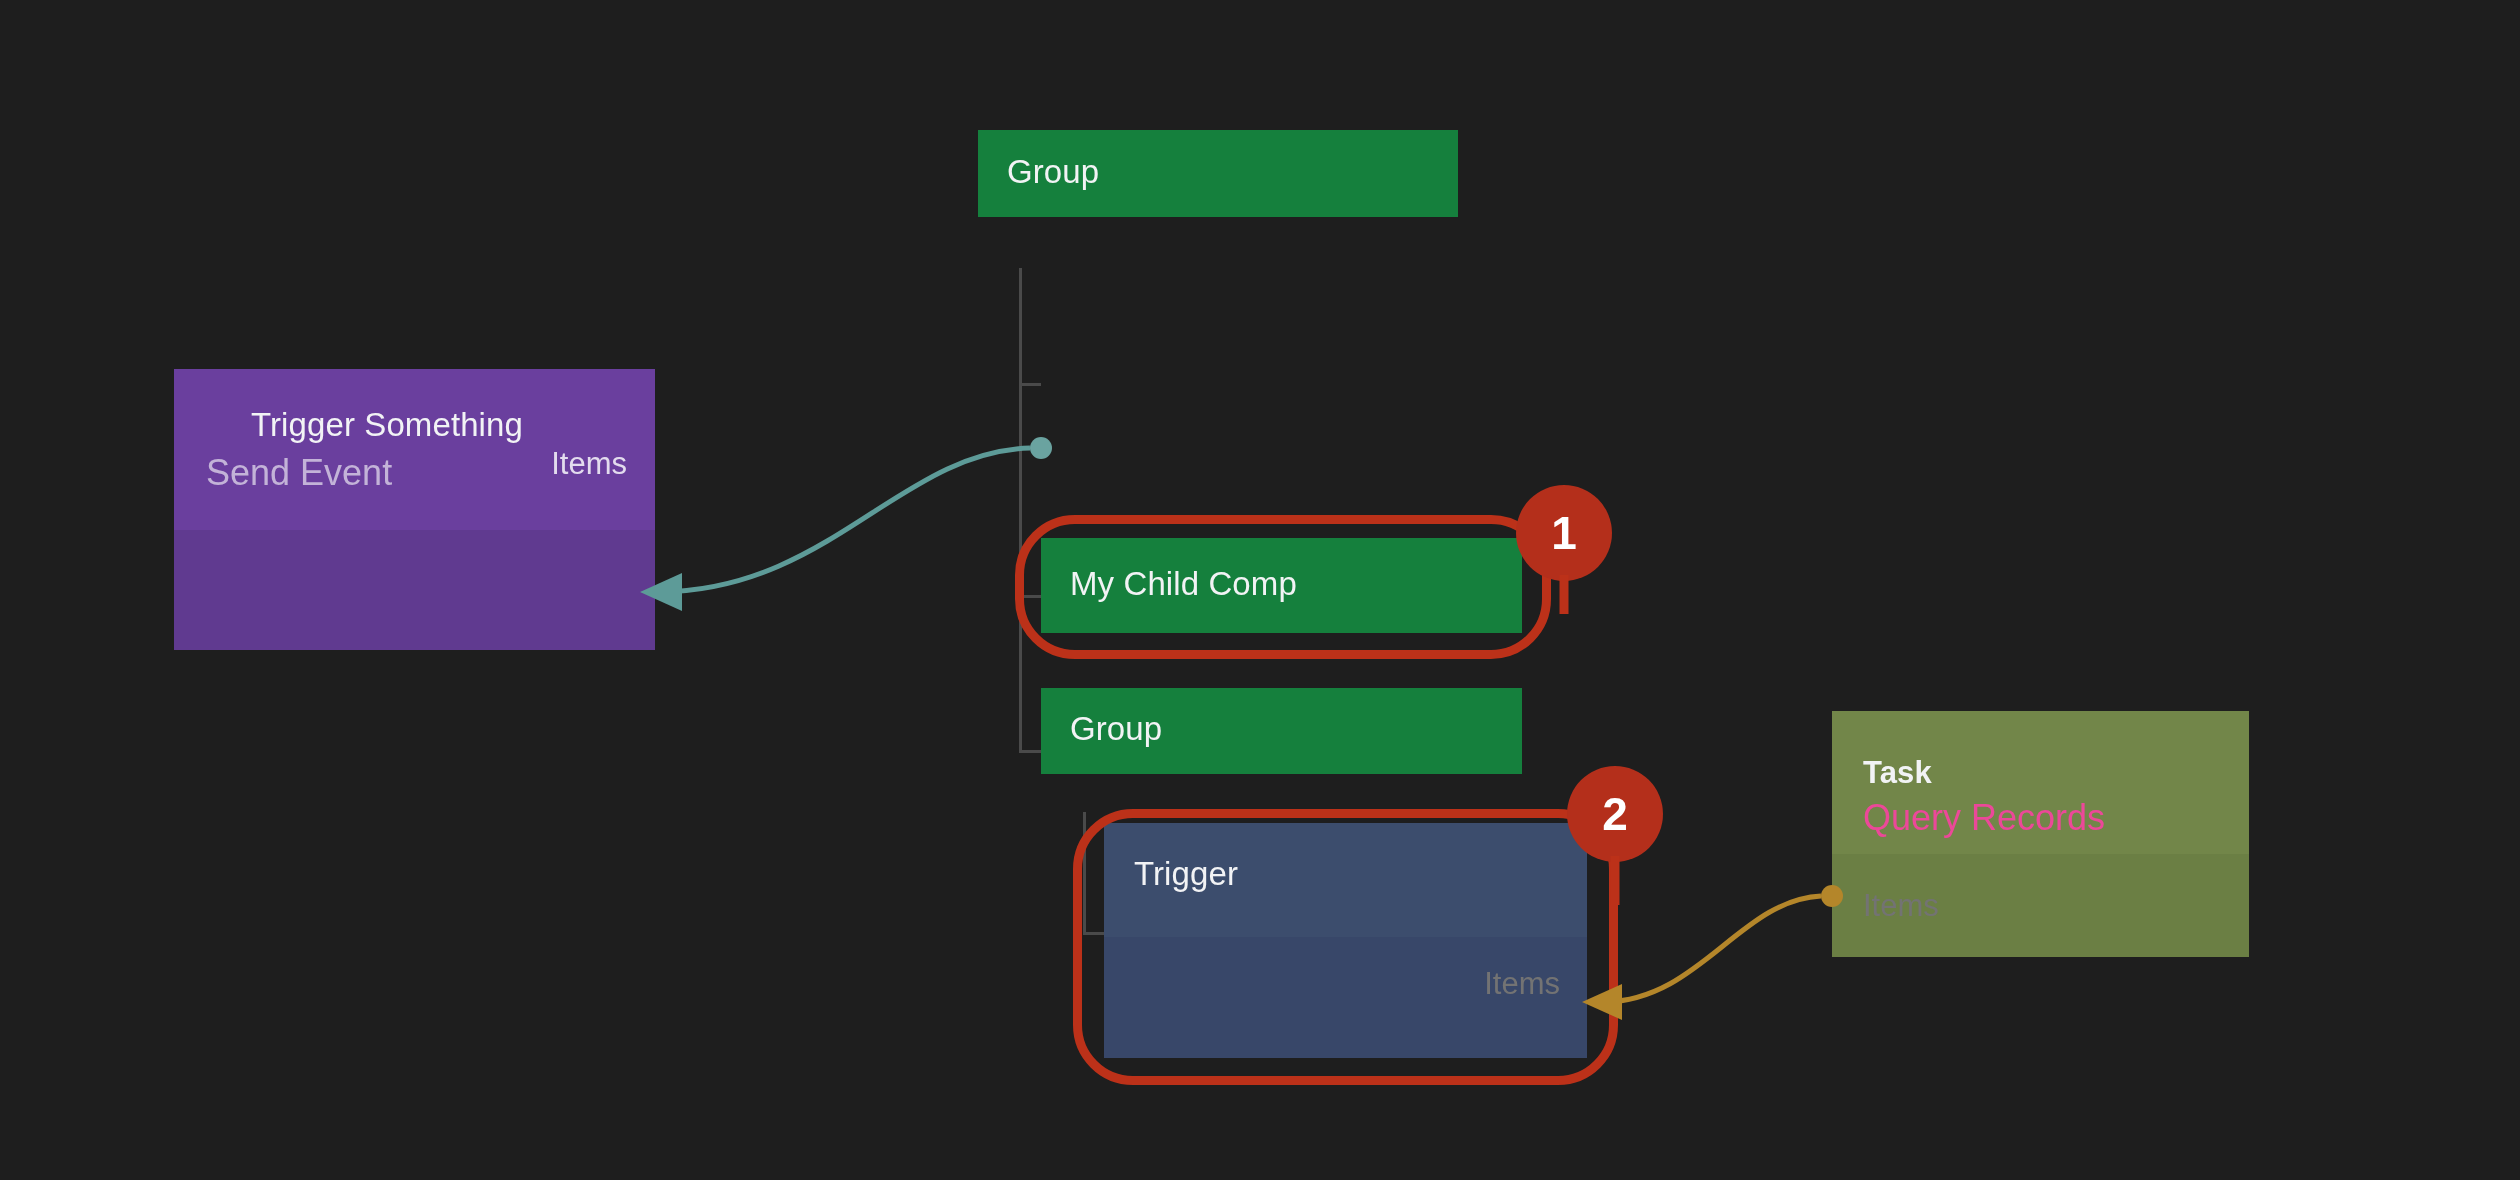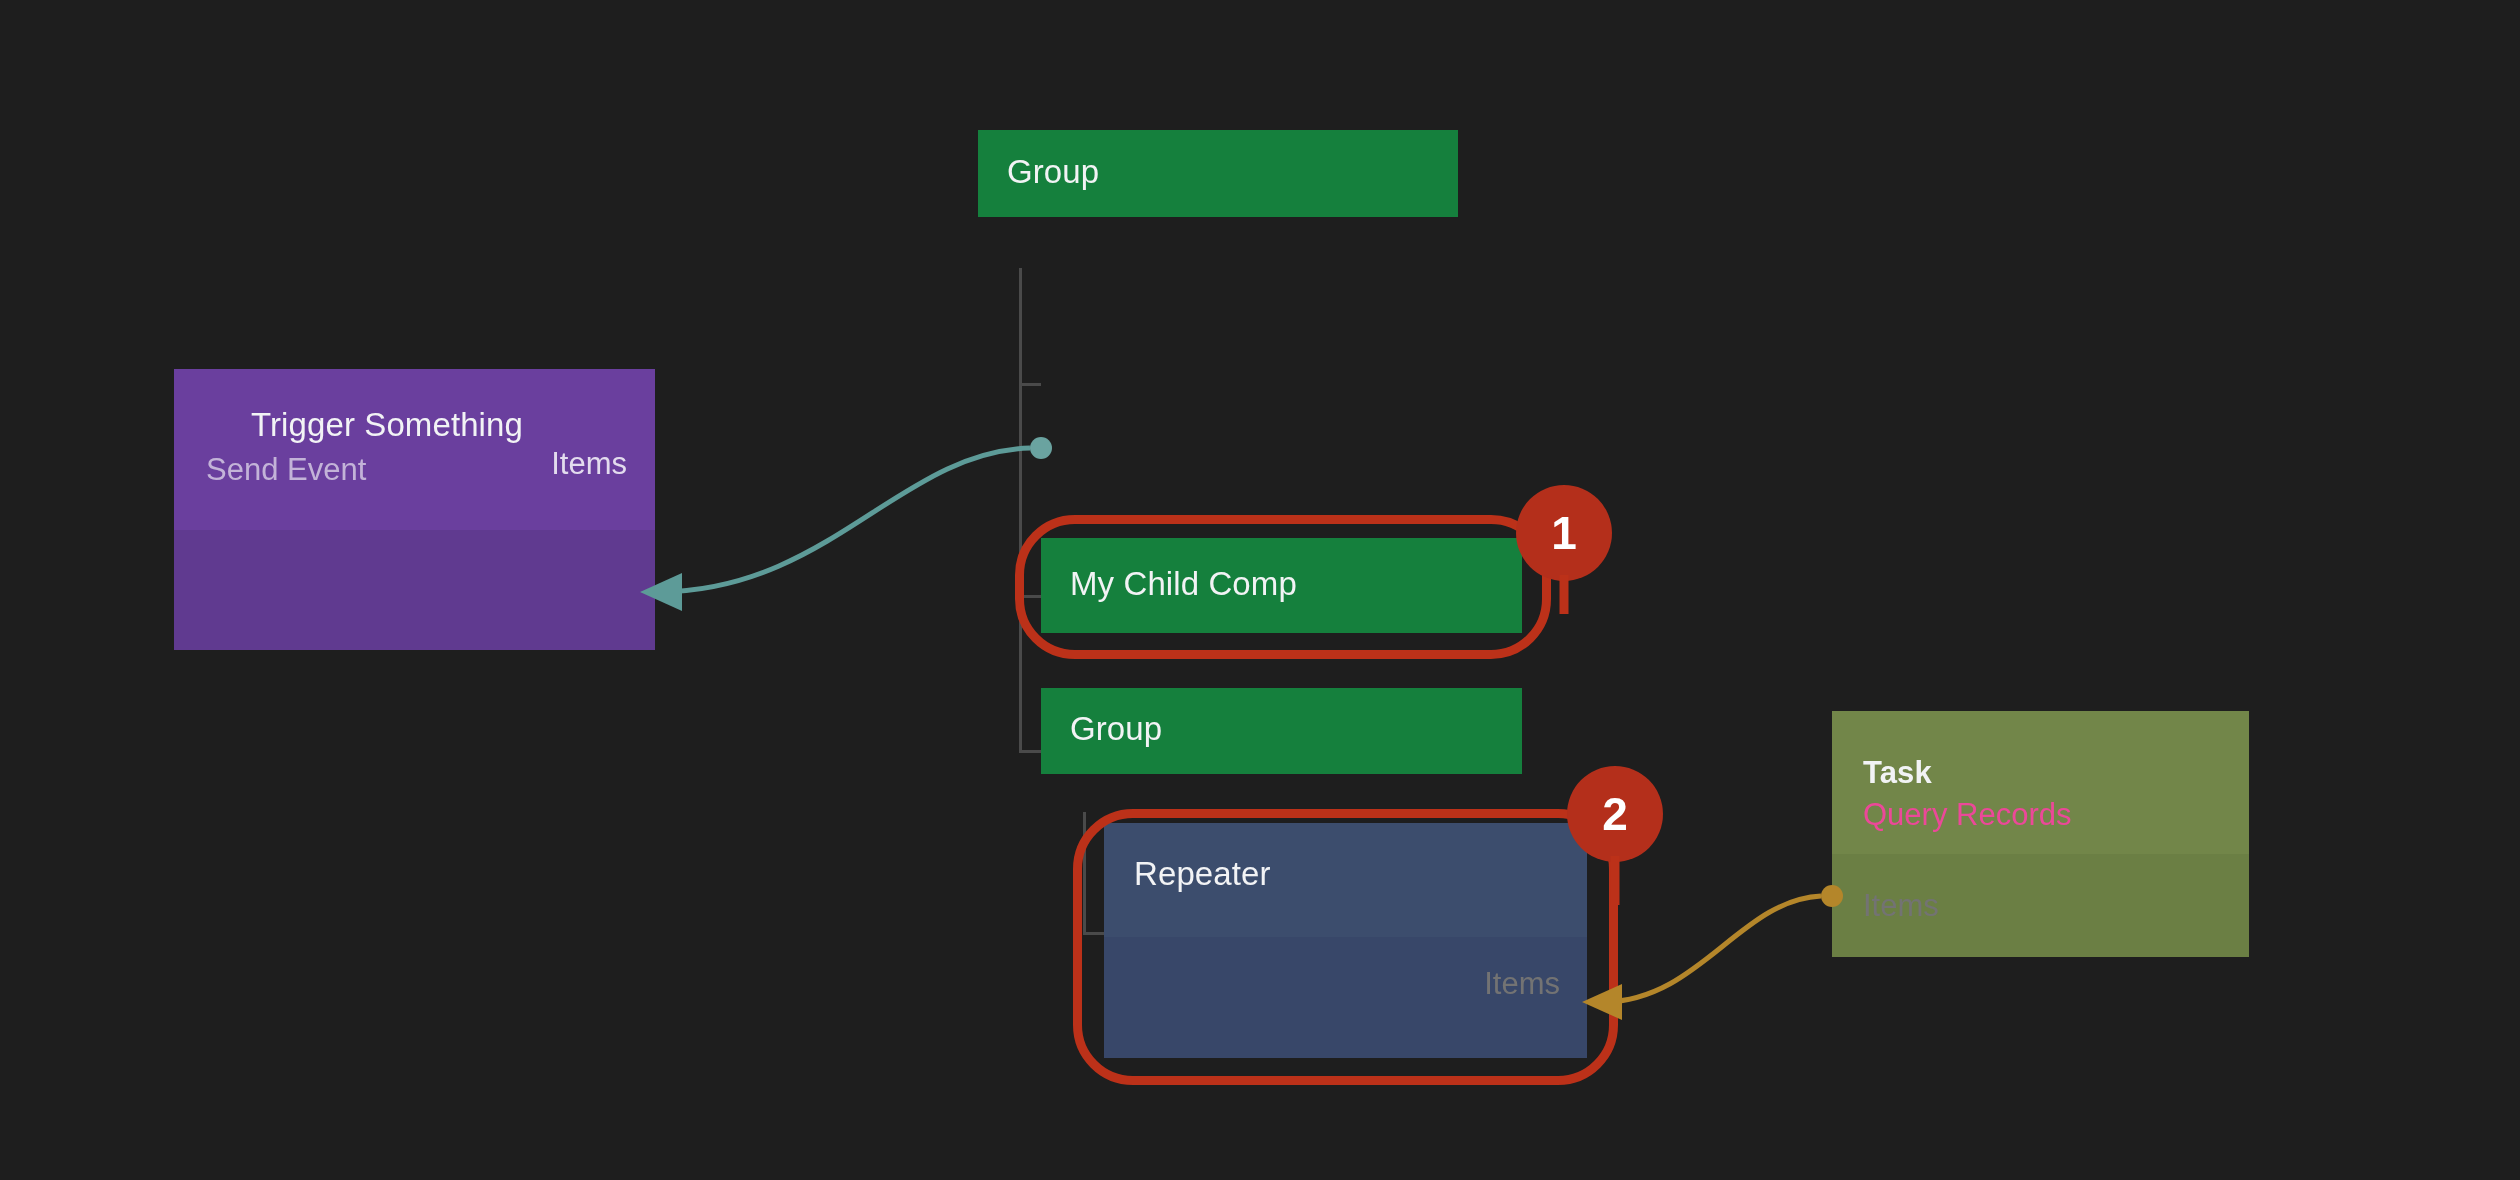--- a/index.html
+++ b/index.html
@@ -35,21 +35,21 @@
   }
   .node .title {
     position: absolute;
     font-size: 33px;
     color: #f2f3f5;
     letter-spacing: 0.1px;
     white-space: nowrap;
   }
   .node .subtitle {
     position: absolute;
-    font-size: 31px;
+    font-size: 36px;
     white-space: nowrap;
     text-align: center;
   }
 
   
   .n-blue        { background: #15803d; }
   .n-blue-deep   { background: #2e4866; }
   .n-repeater-top{ background: #3c4d6d; }
   .n-repeater-bot{ background: #384769; }
   .n-purple-top  { background: #6a3f9e; }
@@ -151,21 +151,21 @@
 
   <div class="node n-blue" style="left:1041px; top:688px; width:481px; height:86px;">
     <div class="head">
       <span class="title" style="left:29px; top:22px;">Group</span>
     </div>
   </div>
 
   <div class="node" style="left:1104px; top:823px; width:483px; height:235px;">
     <div class="n-repeater-top split" style="top:0; height:114px;"></div>
     <div class="n-repeater-bot split" style="top:114px; height:121px;"></div>
-    <span class="title" style="left:30px; top:32px;">Repeater</span>
+    <span class="title" style="left:30px; top:32px;">Trigger</span>
     <span class="port-label" style="right:27px; top:143px;">Items</span>
   </div>
 
   <div class="anno-ring" style="left:1073px; top:809px; width:545px; height:276px;"></div>
   <div class="badge" style="left:1567px; top:766px; width:96px; height:96px;">
     <span>2</span>
   </div>
 
   <div class="node" style="left:174px; top:369px; width:481px; height:281px;">
     <div class="n-purple-top split" style="top:0; height:161px;"></div>

